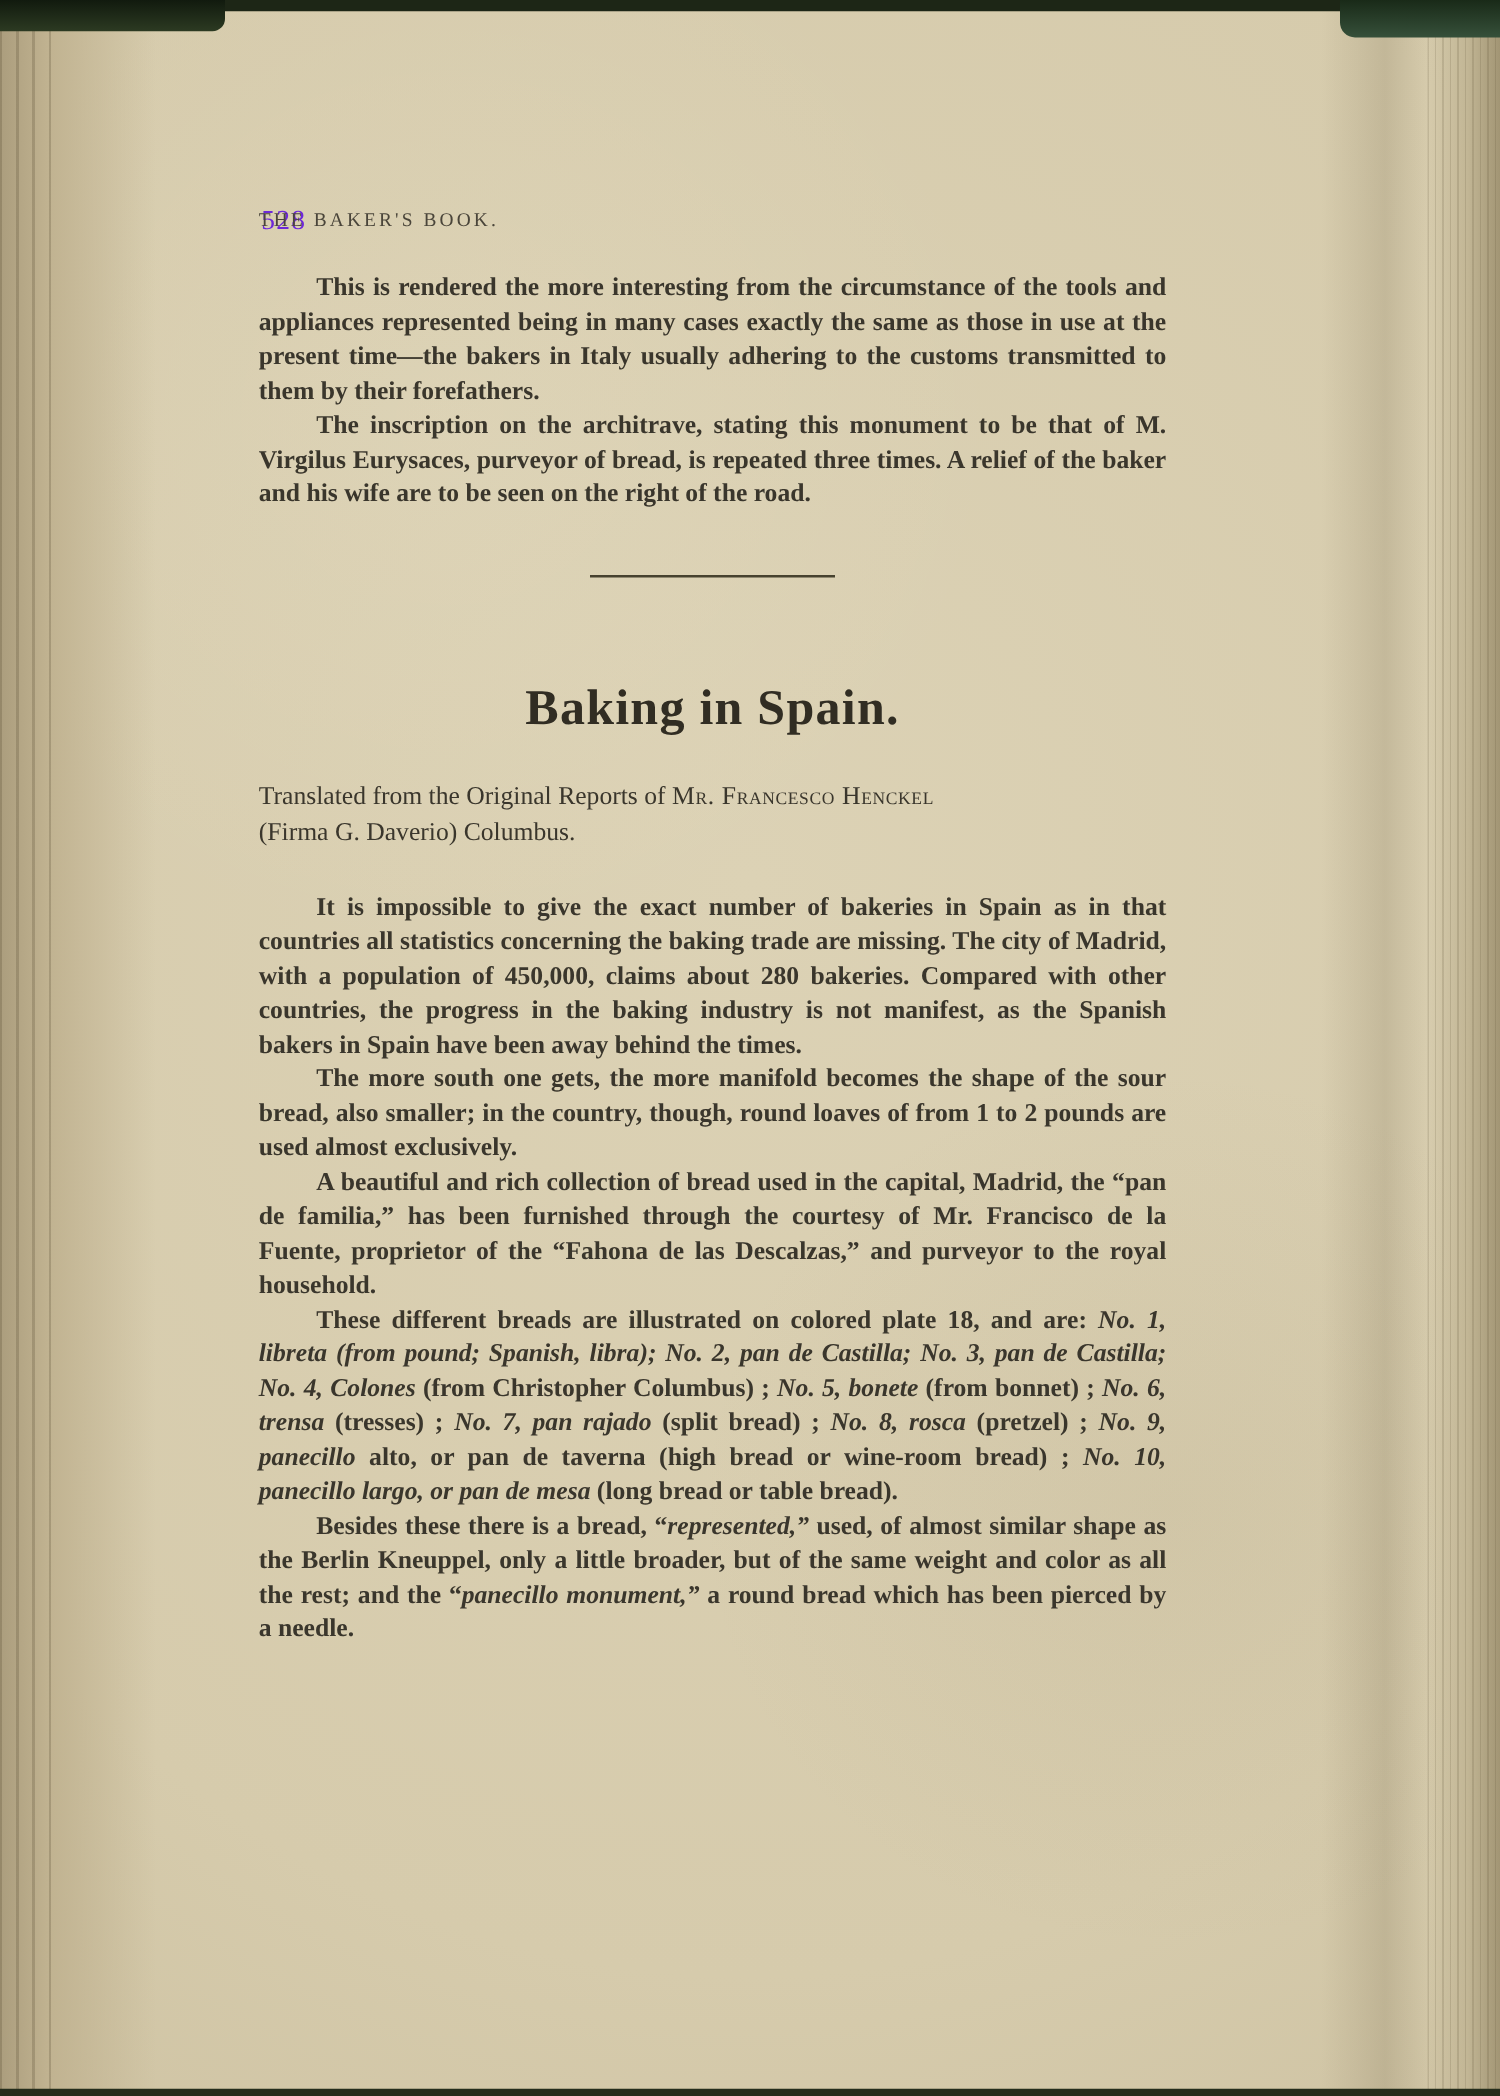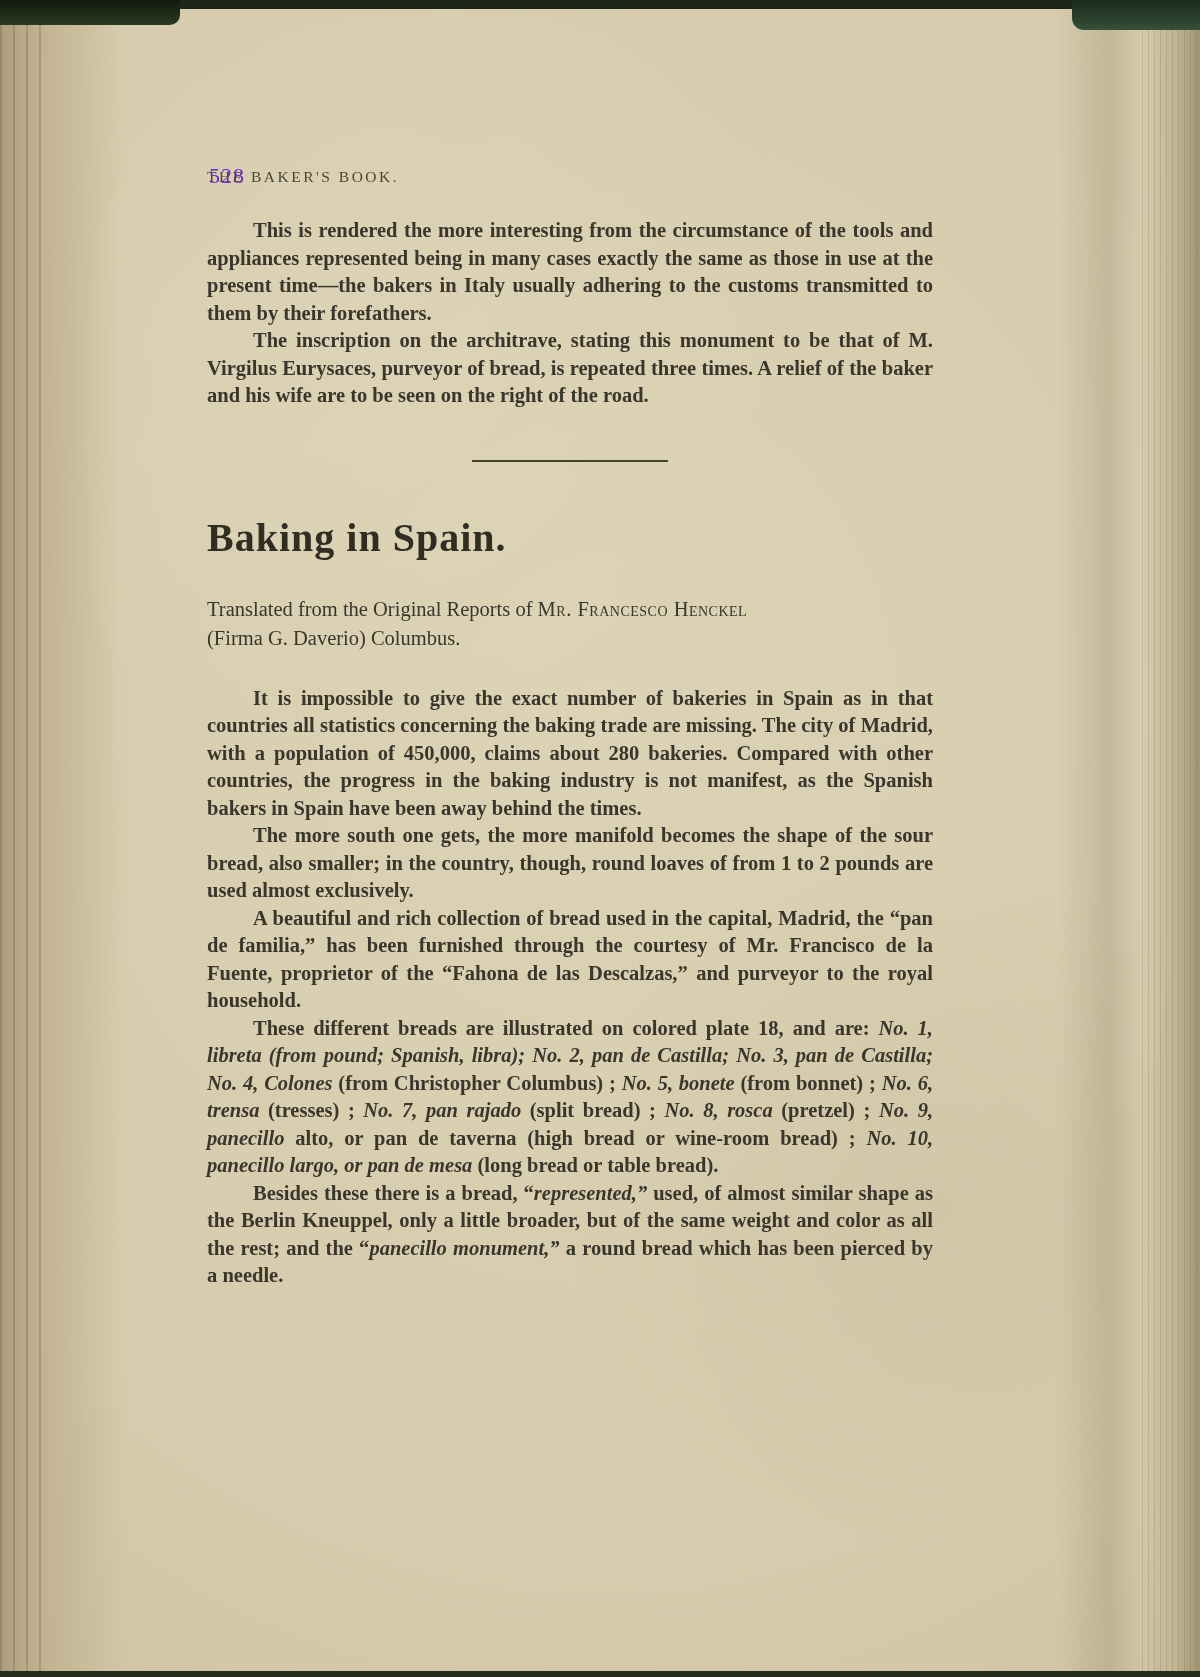--- a/index.html
+++ b/index.html
@@ -70,21 +70,21 @@
     margin: 0; color: #3a362c; font-weight: bold;
   }
   .it { font-style: italic; }
   .sc { font-variant: small-caps; letter-spacing: .5px; }
   .divider {
     width: 196px; height: 0; border: none;
     border-top: 2px solid #47422f;
     margin: 50px auto 0;
   }
   .title {
-    margin: 52px 0 0; 
+    margin: 80px 0 0; text-align: center;
     font-size: 40px; font-weight: 700; letter-spacing: 1px;
     color: #312d23;
   }
   .subtitle { margin: 34px 0 0; text-align: left; font-size: 20.5px; line-height: 29px; }
   .body-paras { margin-top: 32px; }
 </style>
 </head>
 <body>
 
 <div class="paper"></div>

